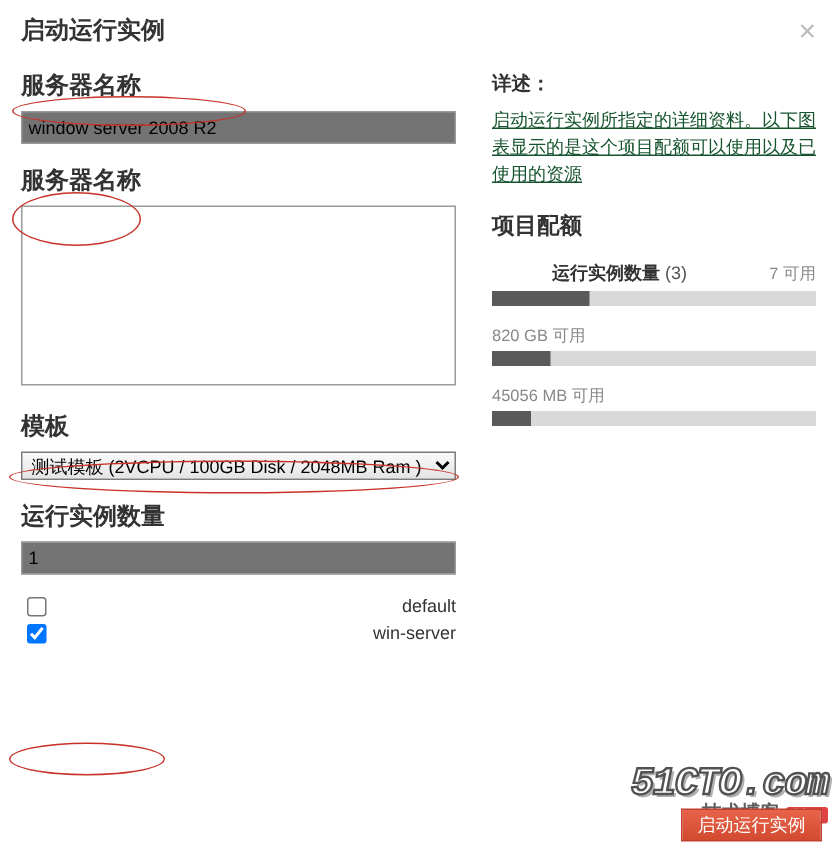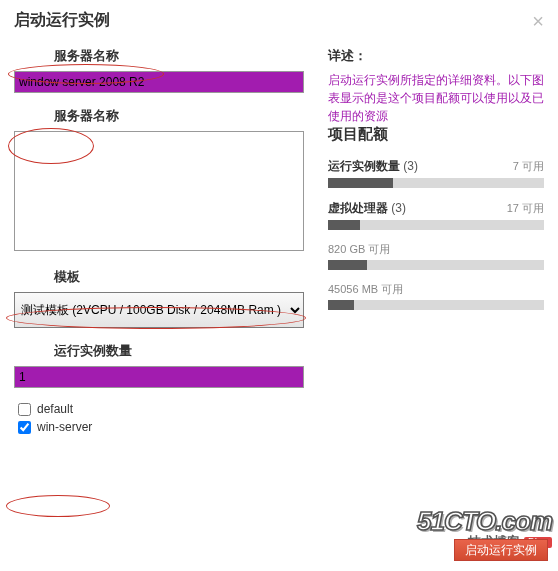--- a/index.html
+++ b/index.html
@@ -34,60 +34,60 @@
     }
     .content {
       display: flex;
       gap: 24px;
     }
     .left-col { flex: 0 0 290px; }
     .right-col { flex: 1; }
 
     .form-group { margin-bottom: 14px; }
     .form-label {
-      font-size: 13px;
+      font-size: 16px;
       font-weight: bold;
       color: #333;
       display: block;
       margin-bottom: 6px;
-      margin-left: 40px;
     }
     .form-input {
       width: 100%;
       height: 22px;
       border: 1px solid #999;
       padding: 1px 4px;
       font-size: 12px;
       font-family: inherit;
-      background: #a21caf;
+      background: #737373;
     }
     .form-textarea {
       width: 100%;
       height: 120px;
       border: 1px solid #999;
       padding: 2px 4px;
       font-size: 12px;
       font-family: inherit;
       resize: none;
     }
     .form-select {
       width: 100%;
-      height: 36px;
+      height: 19px;
       border: 1px solid #7c7c7c;
       background: linear-gradient(#fafafa,#e4e4e4);
       font-size: 12px;
       font-family: inherit;
       padding: 0 2px;
     }
     .checkbox-row {
       display: flex;
       align-items: center;
       gap: 6px;
       margin-bottom: 4px;
       padding-left: 4px;
+      justify-content: space-between;
     }
     .checkbox-row input[type="checkbox"] {
       width: 13px; height: 13px;
     }
     .cb-label { font-size: 12px; }
 
     
     .anno {
       position: absolute;
       border: 1px solid #c83228;
@@ -100,36 +100,38 @@
     .anno-sg    { left: 6px;  top: 495px; width: 104px; height: 22px; }
 
     
     .det-title {
       font-size: 13px;
       font-weight: bold;
       margin-bottom: 6px;
     }
     .det-desc {
       font-size: 12px;
-      color: #a21caf;
+      color: #14532d;
       line-height: 1.5;
+      margin-bottom: 16px;
+      text-decoration: underline;
     }
     .quota-title {
       font-size: 15px;
       font-weight: bold;
       margin-bottom: 14px;
     }
     .quota-row { margin-bottom: 12px; }
     .quota-head {
       display: flex;
       justify-content: space-between;
       align-items: baseline;
       margin-bottom: 3px;
     }
-    .quota-name { font-size: 12px; font-weight: bold; }
+    .quota-name { font-size: 12px; font-weight: bold; margin-left: 40px; }
     .quota-paren { font-weight: normal; color: #555; }
     .quota-avail { font-size: 11px; color: #888; }
     .quota-bar {
       width: 100%;
       height: 10px;
       background: #d9d9d9;
       position: relative;
     }
     .quota-fill {
       position: absolute;
@@ -140,21 +142,21 @@
     
     .watermark {
       position: absolute;
       right: 6px;
       bottom: 20px;
       pointer-events: none;
       text-align: right;
       opacity: 0.92;
     }
     .wm-main {
-      font-family: Liberation Sans, sans-serif;
+      font-family: Liberation Mono, monospace;
       font-size: 26px;
       font-weight: 900;
       font-style: italic;
       color: #fff;
       -webkit-text-stroke: 1.6px #444;
       text-shadow: 2px 2px 0 #aaa;
       letter-spacing: -1px;
     }
     .wm-sub {
       font-size: 13px;
@@ -245,32 +247,20 @@
             <span>运行实例数量</span>
             <span class="quota-paren">(3)</span>
           </span>
           <span class="quota-avail">7 可用</span>
         </div>
         <div class="quota-bar">
             <div class="quota-fill" style="width:30%"></div>
           </div>
       </div>
 
-      <div class="quota-row">
-        <div class="quota-head">
-          <span class="quota-name">
-            <span>虚拟处理器</span>
-            <span class="quota-paren">(3)</span>
-          </span>
-          <span class="quota-avail">17 可用</span>
-        </div>
-        <div class="quota-bar">
-            <div class="quota-fill" style="width:15%"></div>
-          </div>
-      </div>
 
       <div class="quota-row">
         <div class="quota-head">
           <span class="quota-avail">820 GB 可用</span>
         </div>
         <div class="quota-bar">
             <div class="quota-fill" style="width:18%"></div>
           </div>
       </div>
 

